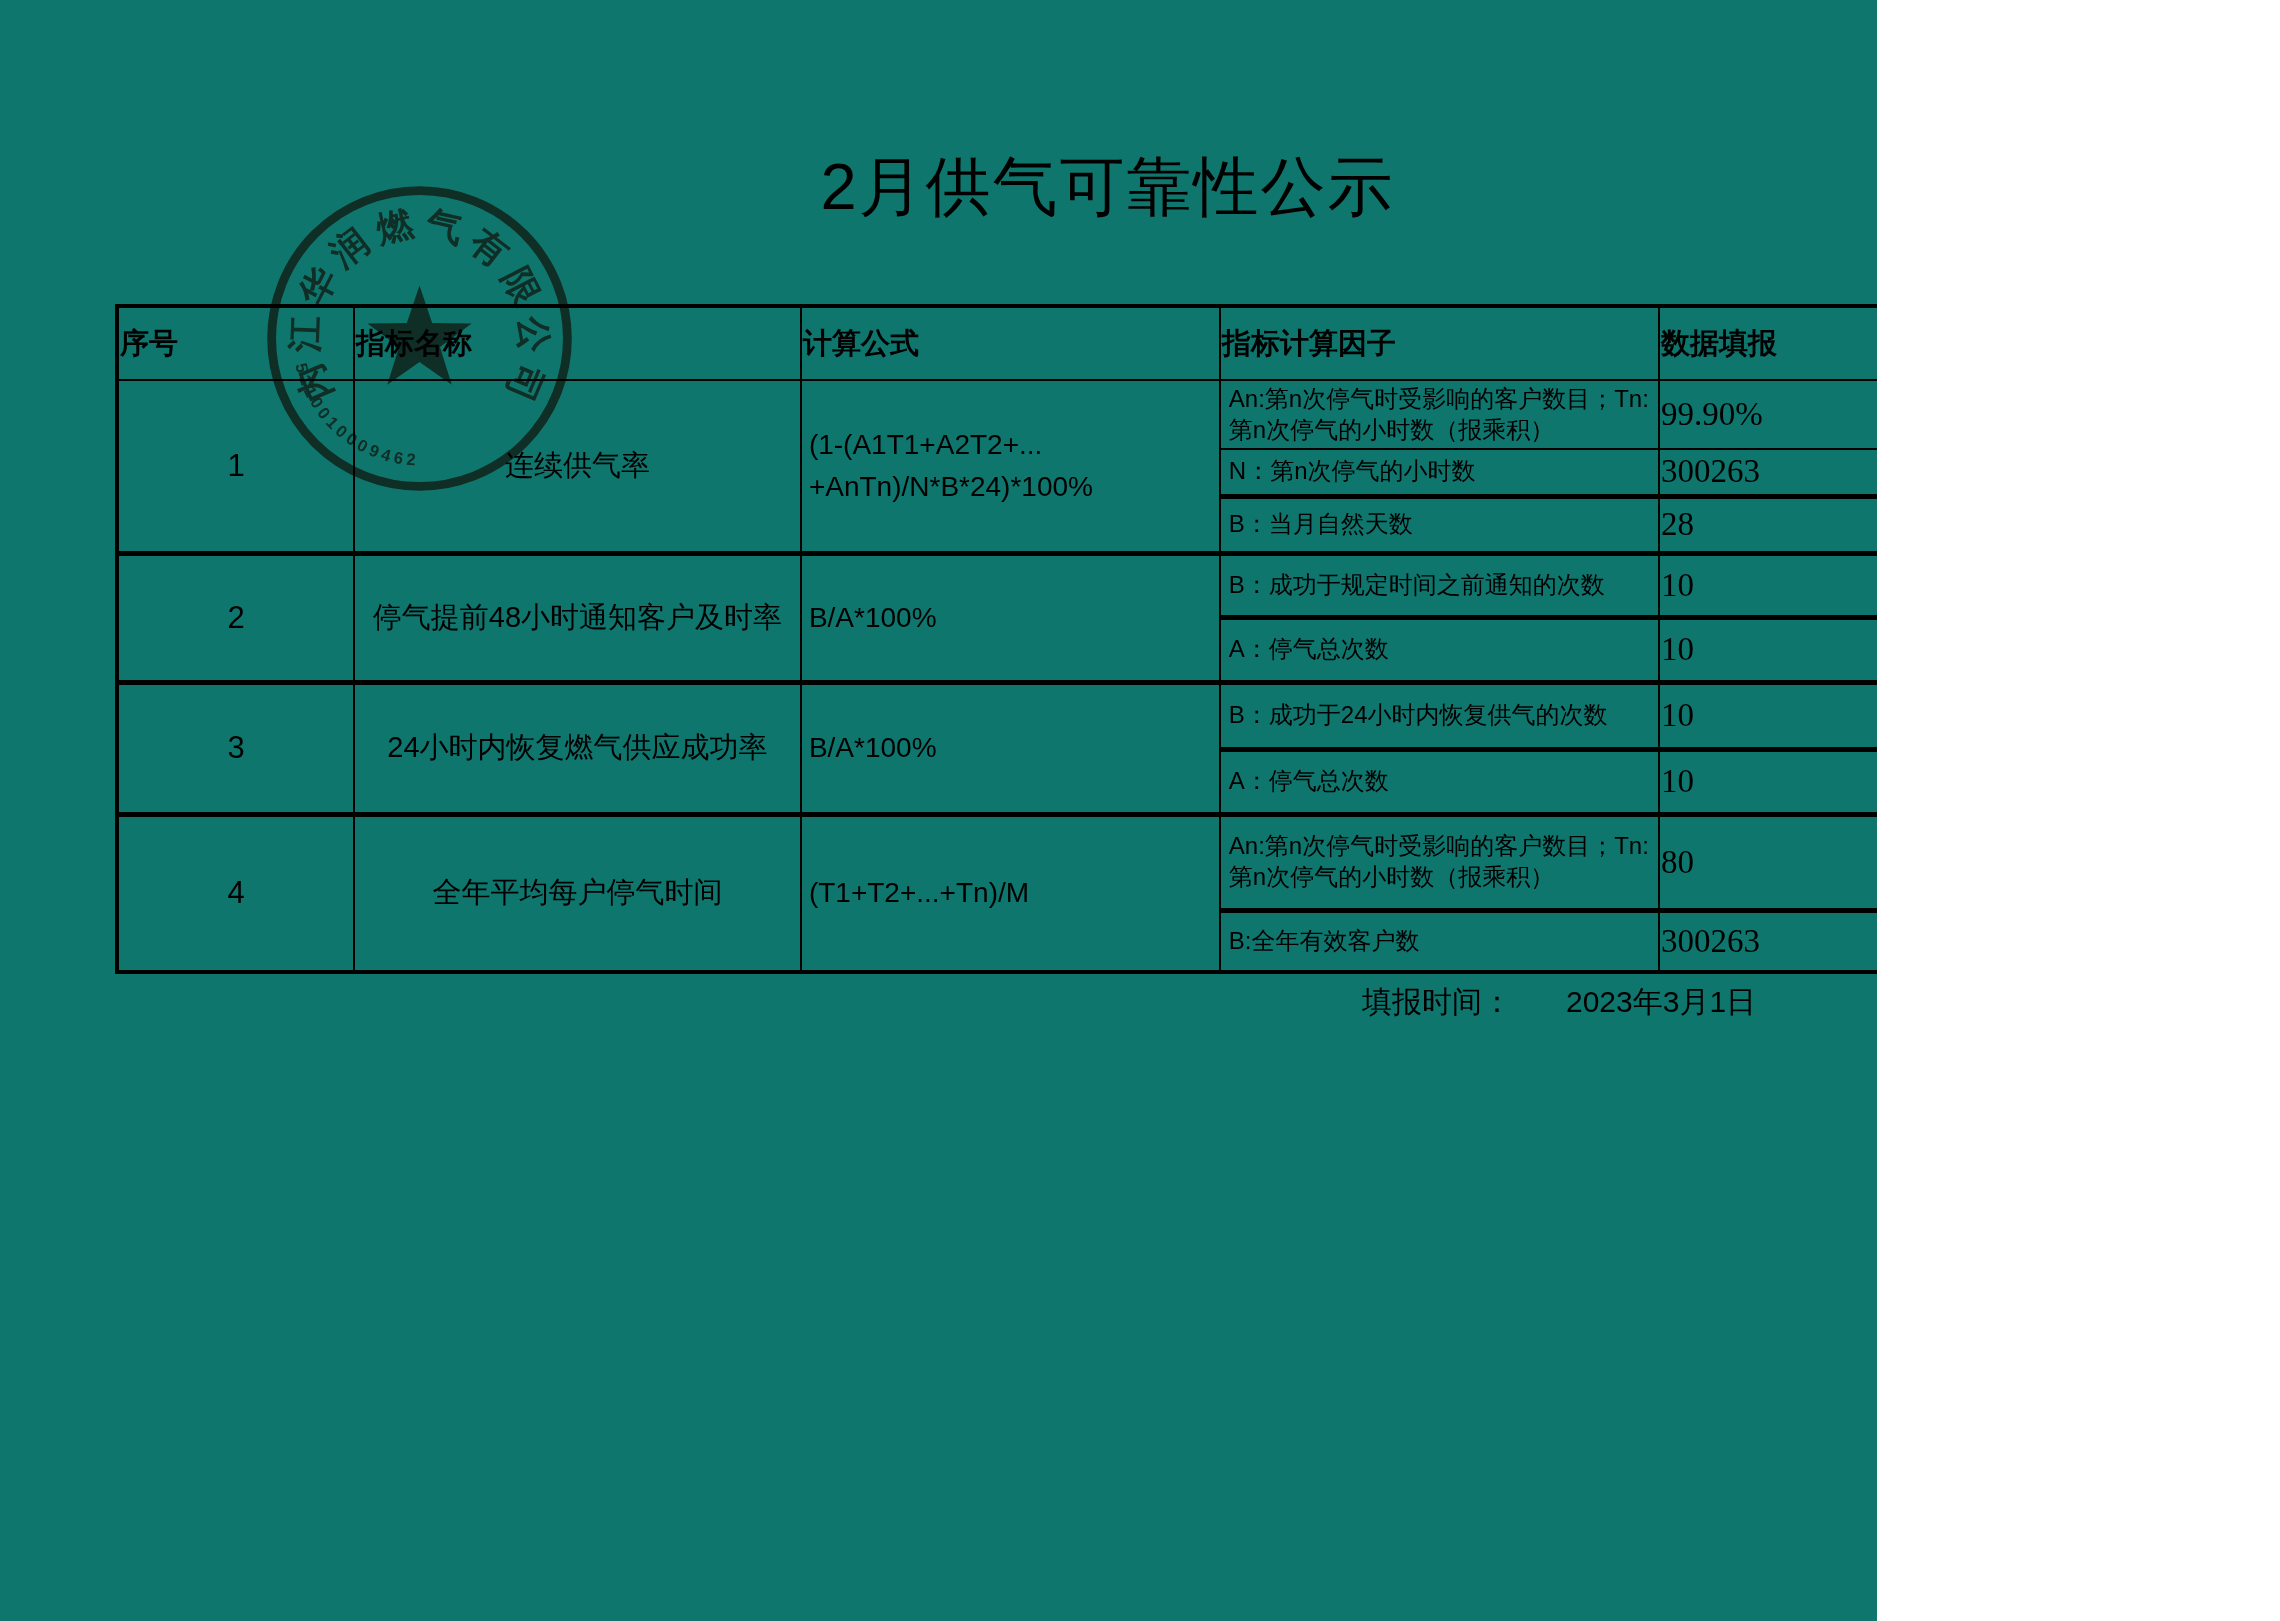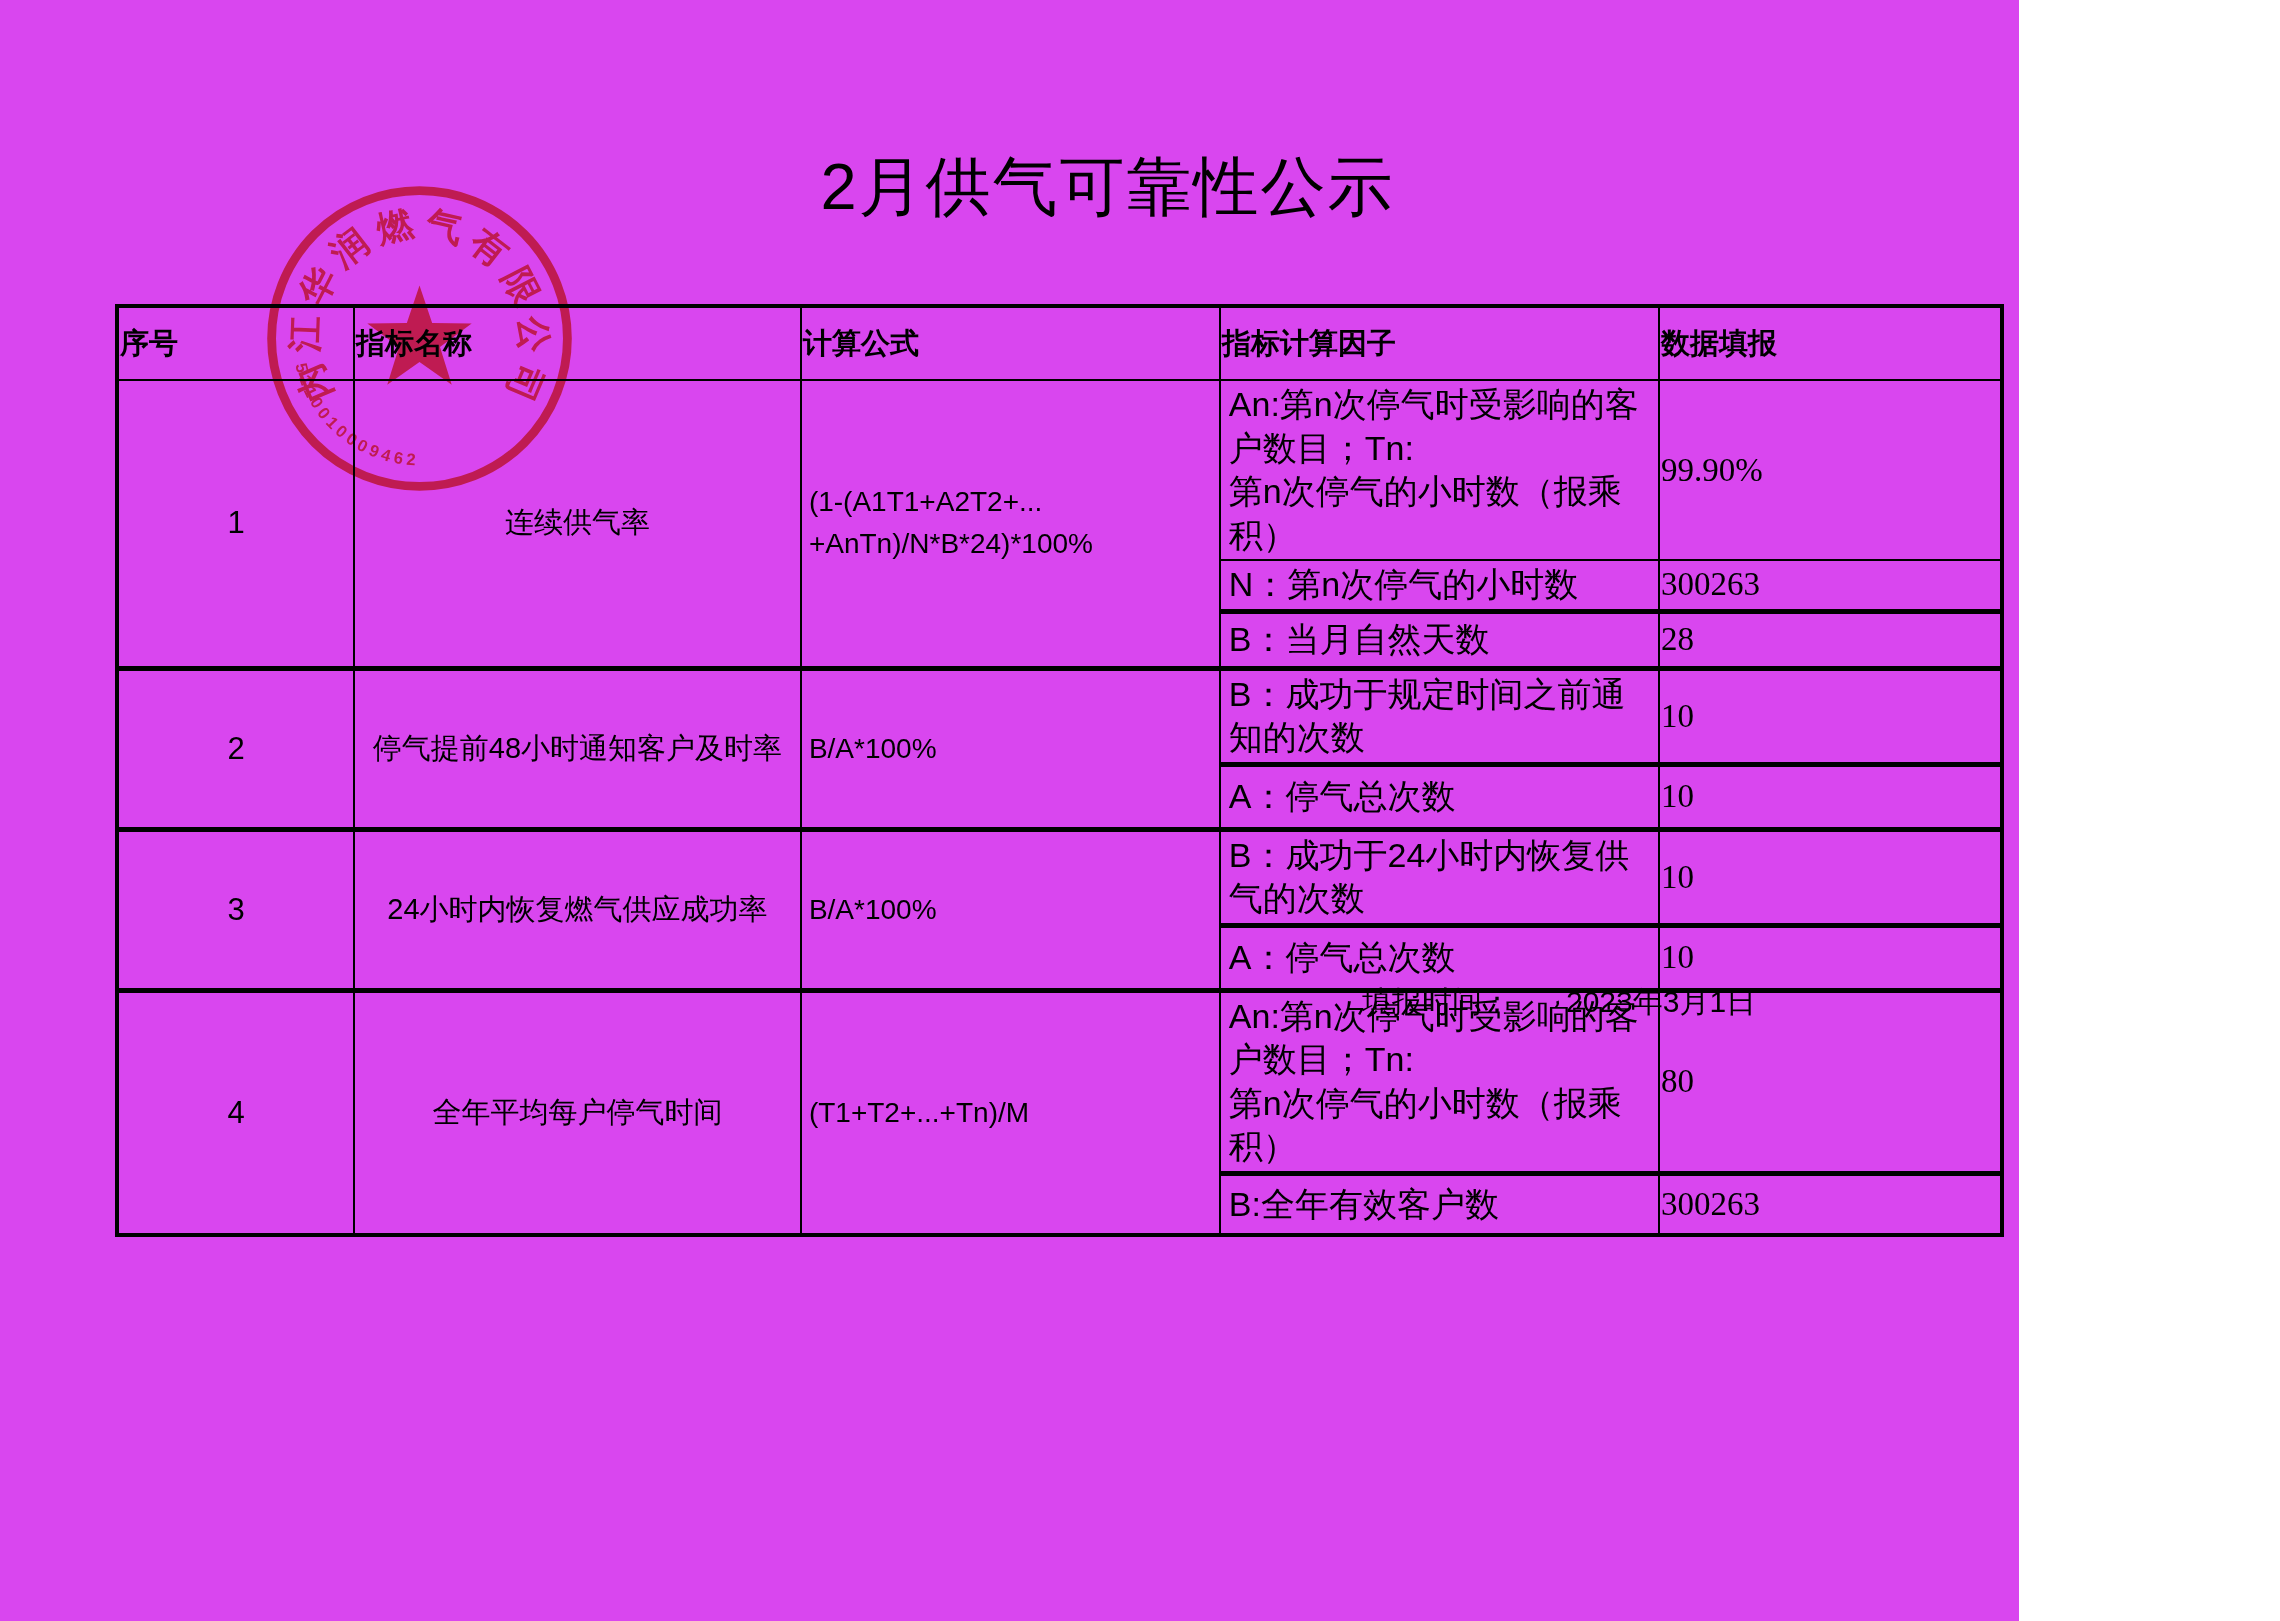--- a/index.html
+++ b/index.html
@@ -1,17 +1,17 @@
 <!DOCTYPE html>
 <html><head>
 <meta charset="utf-8">
 <style>
   html,body { margin:0; padding:0; background:#ffffff; }
   .page {
-    position:relative; width:2019px; height:1621px; background:#d946ef;
+    position:relative; width:1877px; height:1621px; background:#0f766e;
     font-family:"Liberation Sans", sans-serif; color:#000; overflow:hidden;
   }
   .title {
     position:absolute; top:143px; left:0; width:2215px;
     text-align:center; font-size:65px; font-weight:500; letter-spacing:2px;
   }
   .company-line {
     position:absolute; left:227px; top:245px; font-size:30px;
   }
   table.main {
@@ -28,21 +28,21 @@
   tr.r2a  { height:64px; }
   tr.r2b  { height:65px; }
   tr.r3a  { height:67px; }
   tr.r3b  { height:65px; }
   tr.r4a  { height:96px; }
   tr.r4b  { height:62px; }
   td.bb6  { border-bottom-width:5.9px; }
   .c-no      { text-align:center; font-size:31px; }
   .c-name    { text-align:center; font-size:29px; }
   .c-formula { font-size:28px; padding:0 3.9px 0 6.9px; white-space:pre-line; line-height:1.5; text-align:left;margin-top:20px; }
-  .c-factor  { font-size:34px; padding:2px 7.8px; line-height:1.28; white-space:pre-line; text-align:left;margin-top:24px; }
+  .c-factor  { font-size:24px; padding:2px 7.8px; line-height:1.28; white-space:pre-line; text-align:left;margin-top:24px; }
   .c-value   { text-align:left; font-family:"Liberation Serif", serif; font-size:33px; }
   .footer {
     position:absolute; left:1362px; top:982px;
     display:flex; gap:54px; font-size:30px;
   }
   .seal {
     position:absolute; left:253px; top:172px;
     mix-blend-mode:multiply; opacity:0.85;
   }
 </style>

